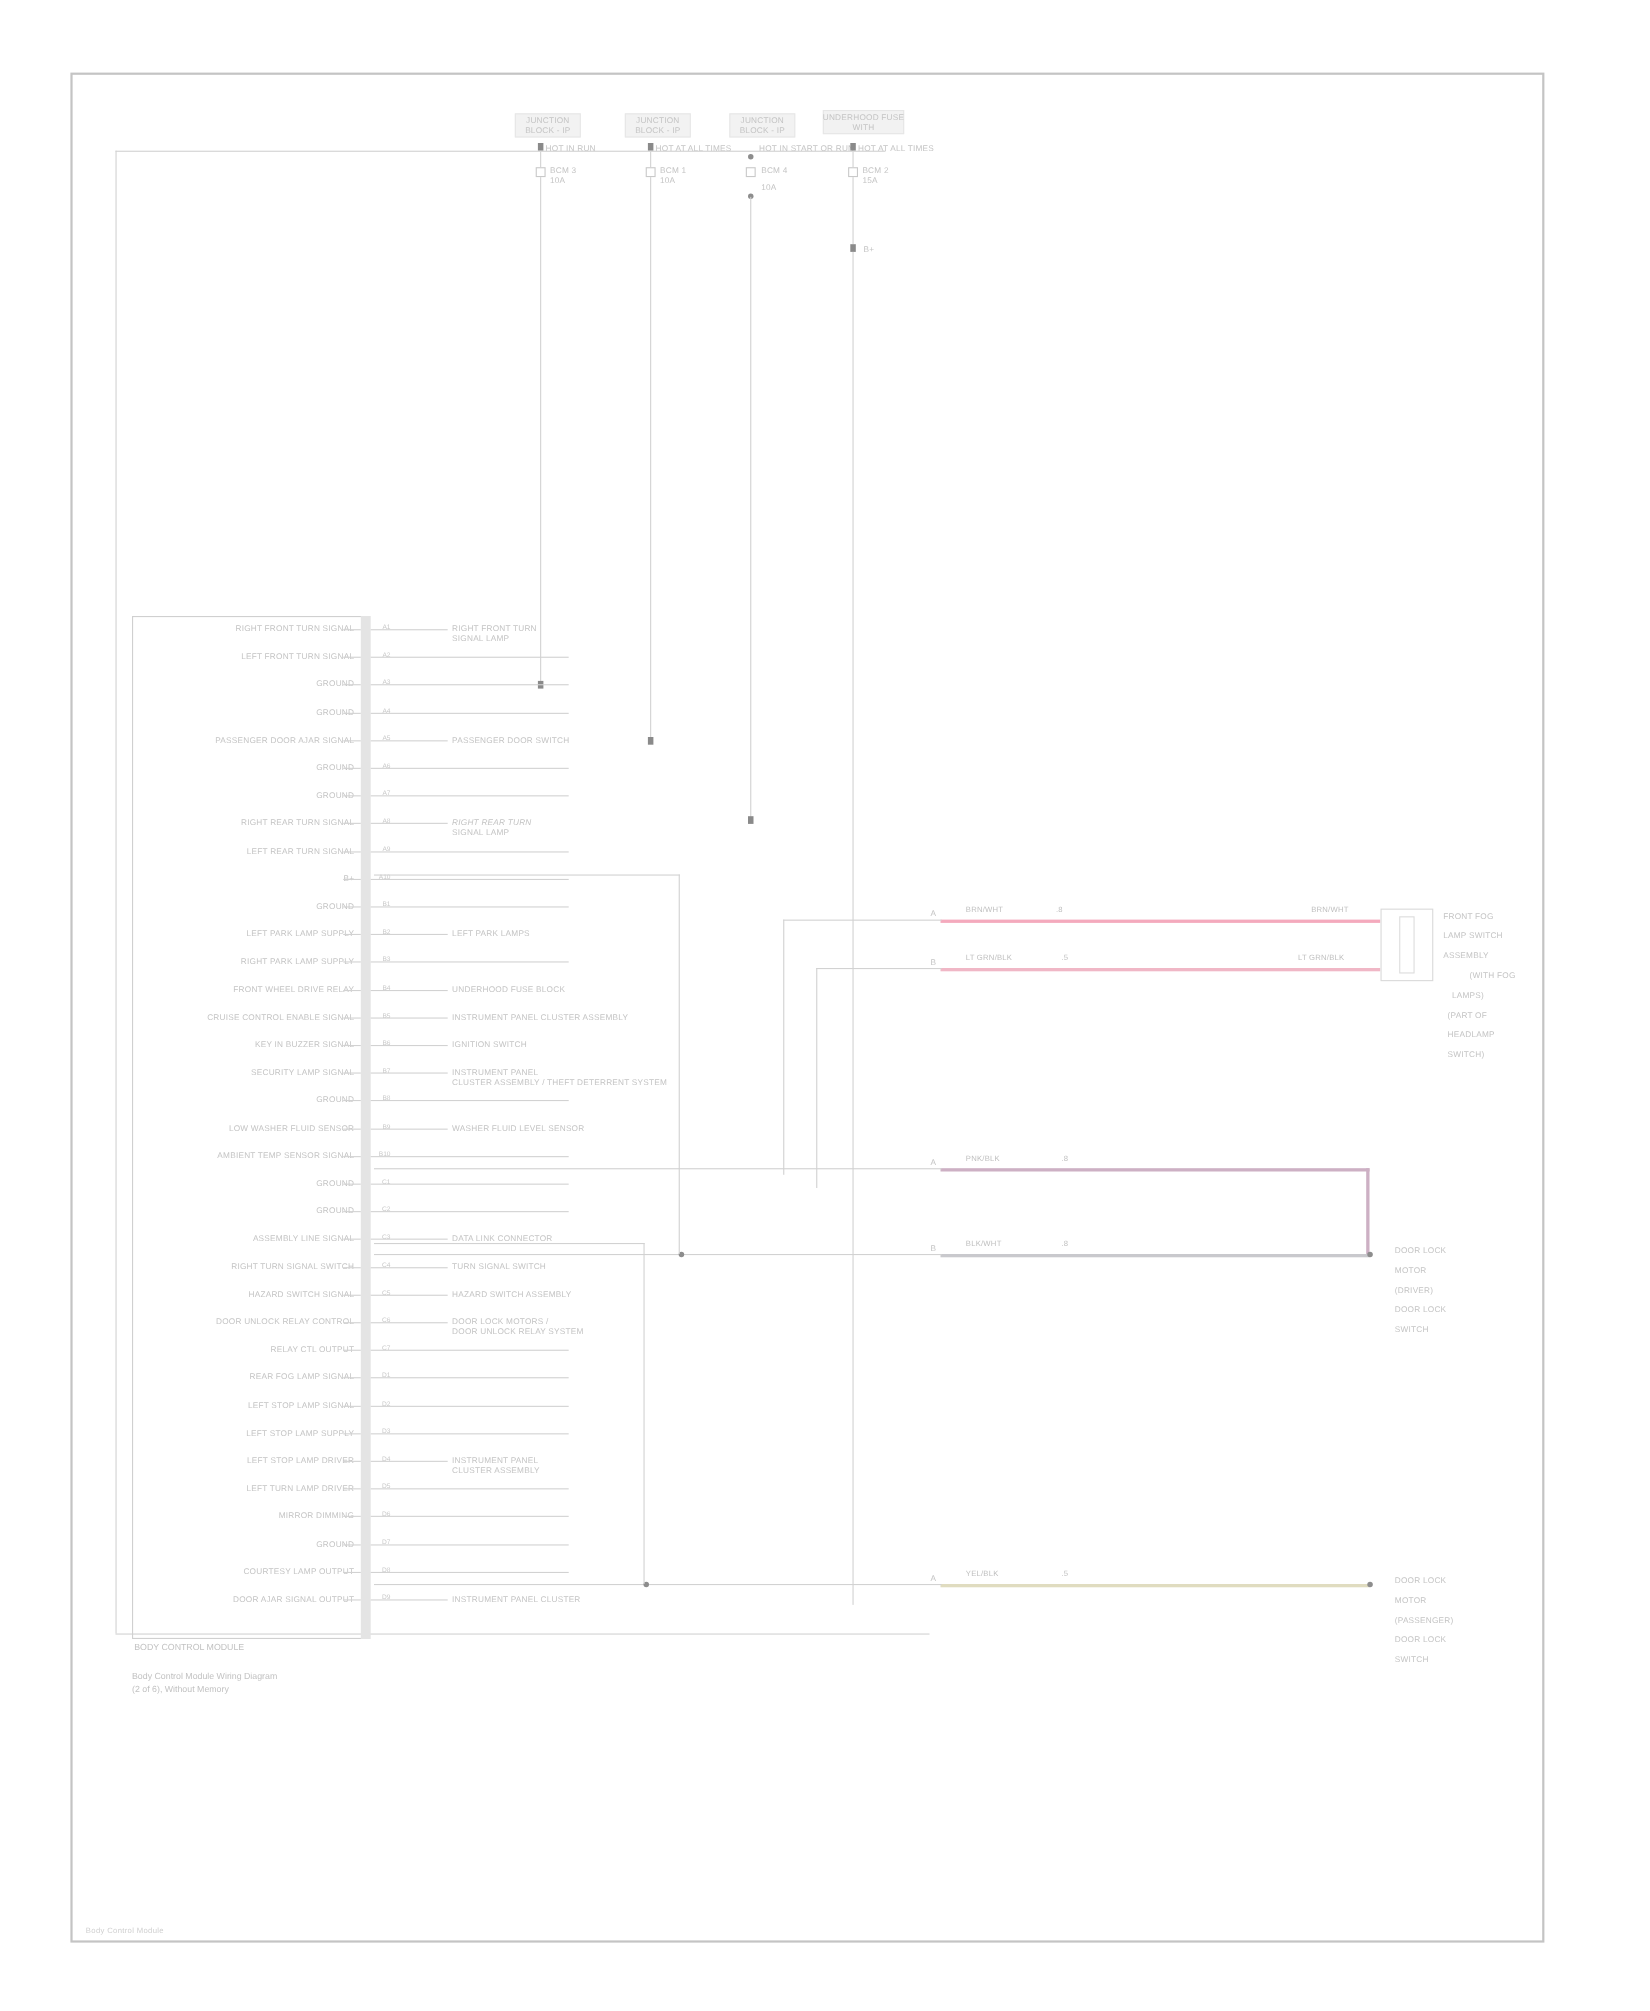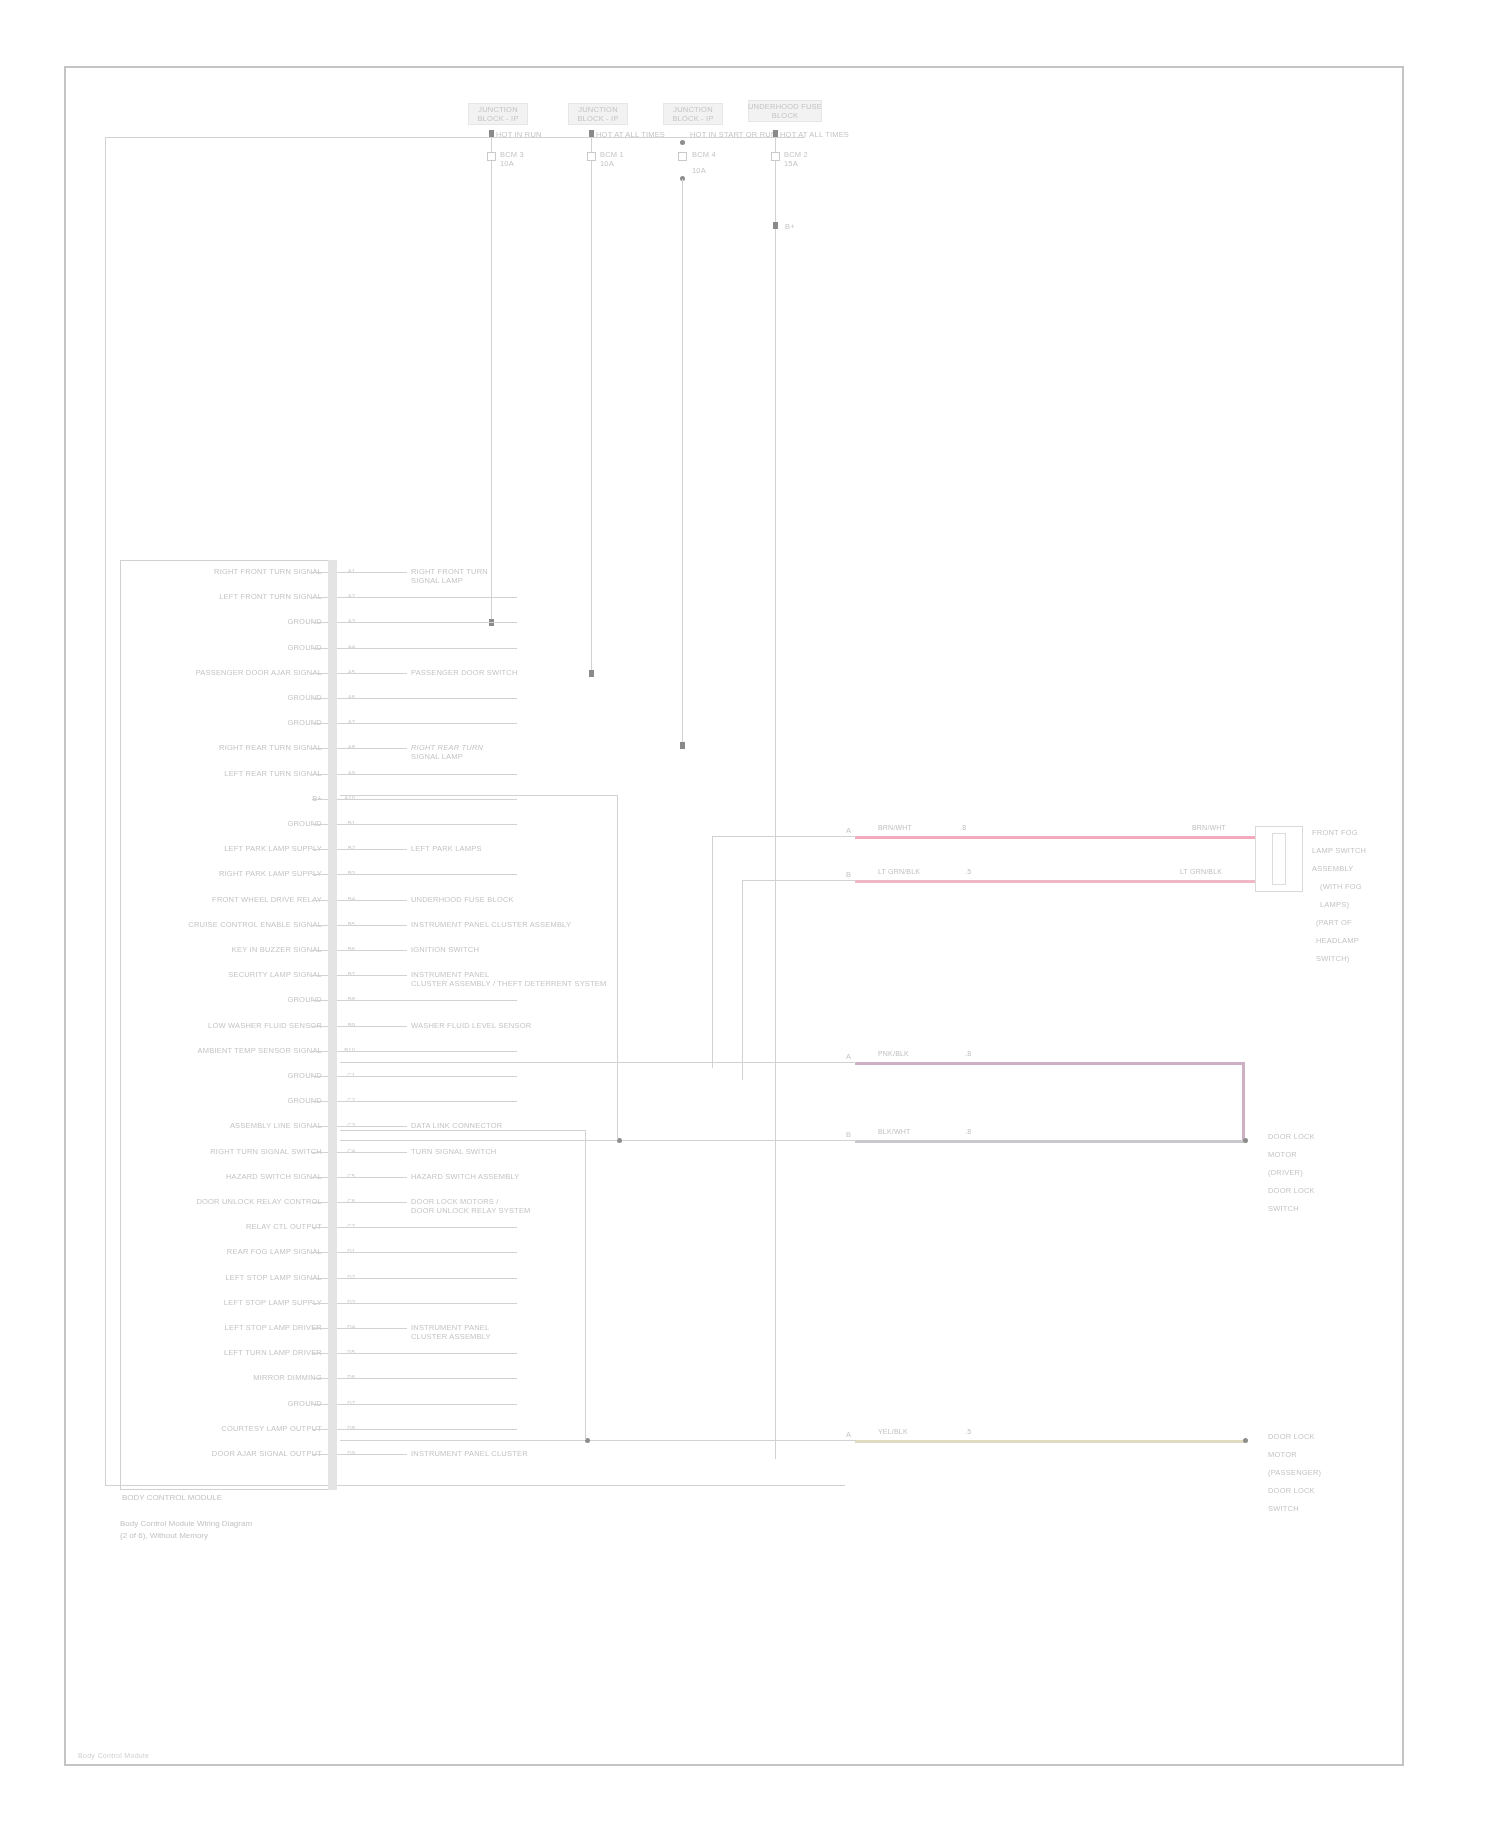--- a/index.html
+++ b/index.html
@@ -98,21 +98,21 @@
   <div class="dot" style="left:680px;top:140px;"></div>
   <div class="fuse-el" style="left:678px;top:152px;"></div>
   <div class="lbl" style="left:692px;top:150px;">BCM 4</div>
   <div class="lbl" style="left:692px;top:166px;">10A</div>
   <div class="dot" style="left:680px;top:176px;"></div>
   <div class="v" style="left:682px;top:179px;height:565px;"></div>
   <div class="sq" style="left:680px;top:742px;"></div>
 
   <div class="fuse-cap" style="left:748px;top:100px;width:74px;"></div>
   <div class="lbl c" style="left:742px;top:102px;width:86px;">UNDERHOOD FUSE</div>
-  <div class="lbl c" style="left:742px;top:111px;width:86px;">BLOCK</div>
+  <div class="lbl c" style="left:742px;top:111px;width:86px;">WITH</div>
   <div class="lbl" style="left:780px;top:130px;">HOT AT ALL TIMES</div>
   <div class="sq" style="left:773px;top:130px;"></div>
   <div class="fuse-el" style="left:771px;top:152px;"></div>
   <div class="lbl" style="left:784px;top:150px;">BCM 2</div>
   <div class="lbl" style="left:784px;top:159px;">15A</div>
   <div class="v" style="left:775px;top:138px;height:14px;"></div>
   <div class="v" style="left:775px;top:161px;height:61px;"></div>
   <div class="sq" style="left:773px;top:222px;"></div>
   <div class="lbl" style="left:785px;top:222px;">B+</div>
   <div class="v" style="left:775px;top:229px;height:1230px;"></div>
@@ -307,21 +307,21 @@
   <div class="lbl" style="left:846px;top:870px;">B</div>
   <div class="v" style="left:742px;top:880px;height:200px;"></div>
   <div class="h" style="left:742px;top:880px;width:114px;"></div>
 
   <div class="conn-shell" style="left:1255px;top:826px;width:48px;height:66px;"></div>
   <div class="conn-tab" style="left:1272px;top:833px;width:14px;height:52px;"></div>
   <div class="comp-blob" style="left:1312px;top:828px;width:110px;">
     <div class="lbl" style="position:relative;left:0;top:0;">FRONT FOG</div>
     <div class="lbl" style="position:relative;left:0;top:9px;">LAMP SWITCH</div>
     <div class="lbl" style="position:relative;left:0;top:18px;">ASSEMBLY</div>
-    <div class="lbl" style="position:relative;left:8px;top:27px;">(WITH FOG</div>
+    <div class="lbl" style="position:relative;left:24px;top:27px;">(WITH FOG</div>
     <div class="lbl" style="position:relative;left:8px;top:36px;">LAMPS)</div>
     <div class="lbl" style="position:relative;left:4px;top:45px;">(PART OF</div>
     <div class="lbl" style="position:relative;left:4px;top:54px;">HEADLAMP</div>
     <div class="lbl" style="position:relative;left:4px;top:63px;">SWITCH)</div>
   </div>
 
   <div class="wire" style="left:855px;top:1062px;width:390px;background:#cdb0c4;"></div>
   <div class="wirev" style="left:1242px;top:1062px;height:78px;background:#cdb0c4;"></div>
   <div class="wlbl" style="left:878px;top:1050px;">PNK/BLK</div>
   <div class="wlbl" style="left:965px;top:1050px;">.8</div>

